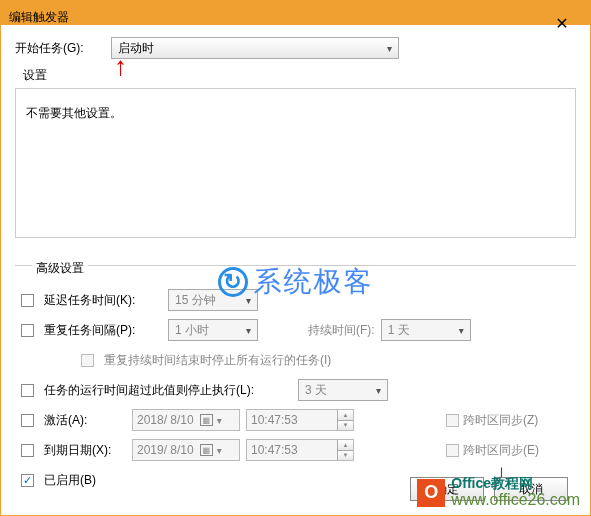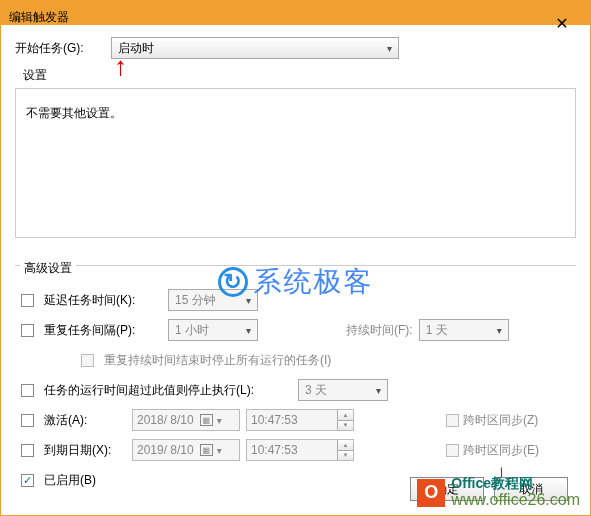--- a/index.html
+++ b/index.html
@@ -14,21 +14,21 @@
   .dropdown { height: 22px; background: linear-gradient(#fff,#e8e8e8); border: 1px solid #aaa; display: flex; align-items: center; padding: 0 6px; position: relative; font-size: 12px; }
   .dropdown.disabled { color: #888; background: #f5f5f5; }
   .caret { position: absolute; right: 6px; top: 50%; transform: translateY(-50%); font-size: 10px; color: #555; }
   .section-label { font-size: 12px; margin: 8px 0 4px 8px; }
   .settings-box { border: 1px solid #ccc; height: 150px; padding: 14px 10px; margin-bottom: 27px; position: relative; }
   .settings-text { font-size: 12px; }
   .arrow-red { position: absolute; font-size: 26px; color: #d00; font-weight: bold; }
   .arrow-up { left: 113px; top: 50px; }
   .arrow-up2 { right: 82px; bottom: 26px; }
   .fieldset { border-top: 1px solid #ccc; padding: 10px 0 0 0; margin-top: 4px; }
-  .fs-label { font-size: 12px; background: #fff; padding: 0 4px; position: relative; top: -18px; left: 5px; }
+  .fs-label { font-size: 12px; background: #fff; padding: 0 4px; position: relative; top: -18px; left: 17px; }
   .adv-rows { margin-top: -10px; }
   .adv-row { display: flex; align-items: center; height: 30px; font-size: 12px; gap: 6px; padding-left: 6px; }
   .cb { width: 13px; height: 13px; border: 1px solid #888; display: inline-flex; align-items: center; justify-content: center; margin-right: 4px; flex-shrink: 0; }
   .cb.disabled { border-color: #bbb; background: #f5f5f5; }
   .cb.checked::after { content: "✓"; font-size: 11px; color: #0066cc; line-height: 1; }
   .cb-label { white-space: nowrap; }
   .cb-label.disabled { color: #888; }
   .input-sm { width: 90px; height: 22px; }
   .date-box { width: 108px; height: 22px; background: #fff; border: 1px solid #aaa; display: flex; align-items: center; padding: 0 4px; font-size: 12px; gap: 4px; }
   .date-box.disabled, .time-box.disabled { background: #f5f5f5; color: #888; border-color: #bbb; }
@@ -90,21 +90,21 @@
           </div>
         </div>
 
         <div class="adv-row">
           <span class="cb"></span>
           <span class="cb-label" style="width:118px">重复任务间隔(P):</span>
           <div class="dropdown disabled input-sm">
             <span>1 小时</span>
             <span class="caret">▾</span>
           </div>
-          <span class="cb-label disabled" style="margin-left:82px">持续时间(F):</span>
+          <span class="cb-label disabled" style="margin-left:44px">持续时间(F):</span>
           <div class="dropdown disabled input-sm">
             <span>1 天</span>
             <span class="caret">▾</span>
           </div>
         </div>
 
         <div class="adv-row" style="padding-left:66px">
           <span class="cb disabled"></span>
           <span class="cb-label disabled">重复持续时间结束时停止所有运行的任务(I)</span>
         </div>

